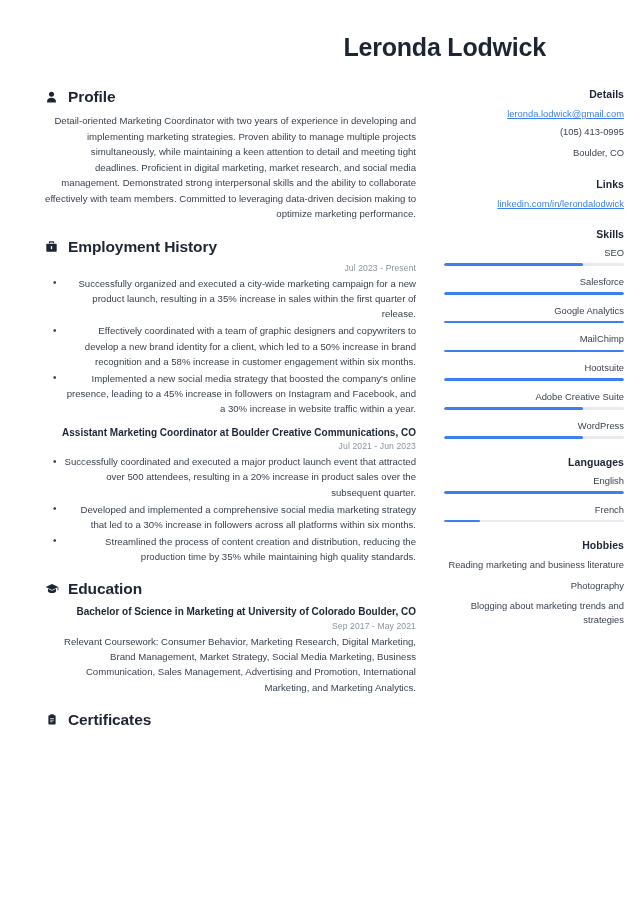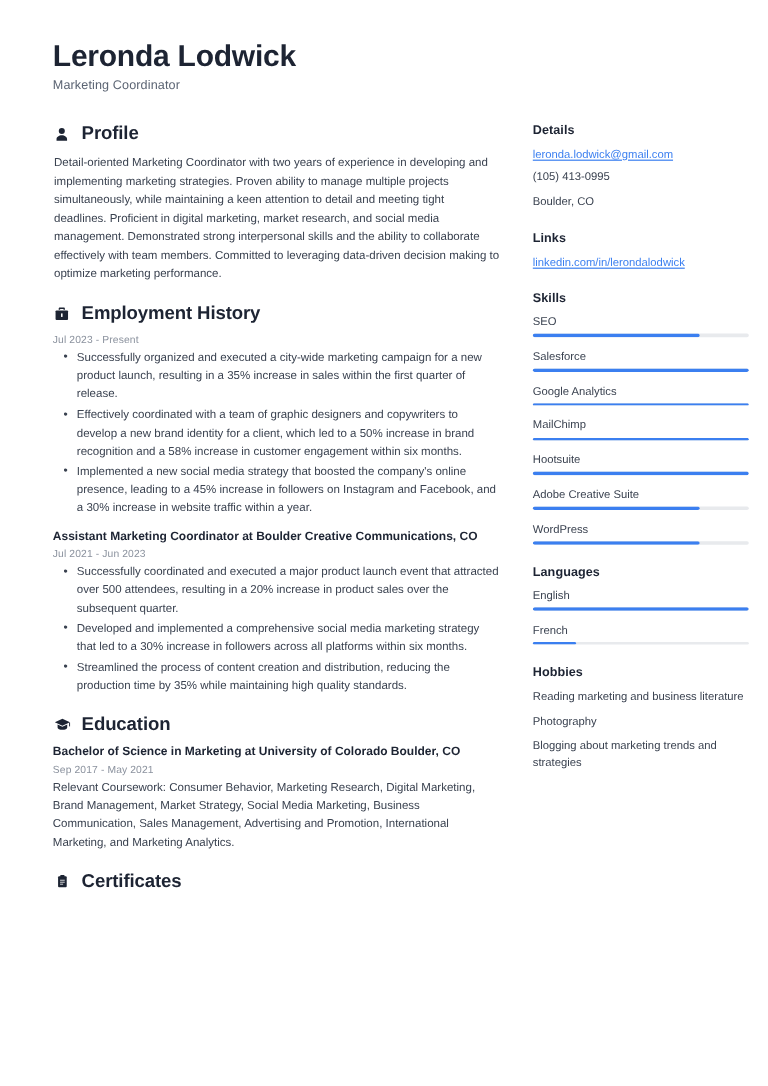--- a/index.html
+++ b/index.html
@@ -9,20 +9,21 @@
     font-family:"Liberation Sans", sans-serif;
     color:#2d3440;
     overflow:hidden;
   }
   .page {
     position:relative;
     width:592px;
     height:905px;
     background:#ffffff;
     padding:32px 46px 0 44px;
+    text-align:right;
   }
 
   
   .name {
     font-size:25px;
     font-weight:700;
     letter-spacing:-0.2px;
     color:#1d2433;
     line-height:1.2;
   }
@@ -173,21 +174,20 @@
 
   .gap-sm { height:4px; }
 </style>
 </head>
 <body>
 
 <div class="page">
 
   <div>
     <div class="name">Leronda Lodwick</div>
-    <div class="job-title">Marketing Coordinator</div>
   </div>
 
   <div class="columns">
 
     <div class="col-main">
 
       <div class="section">
         <div class="section-head">
           <span class="ico">
             <svg width="13" height="13" viewBox="0 0 16 16" fill="currentColor">

